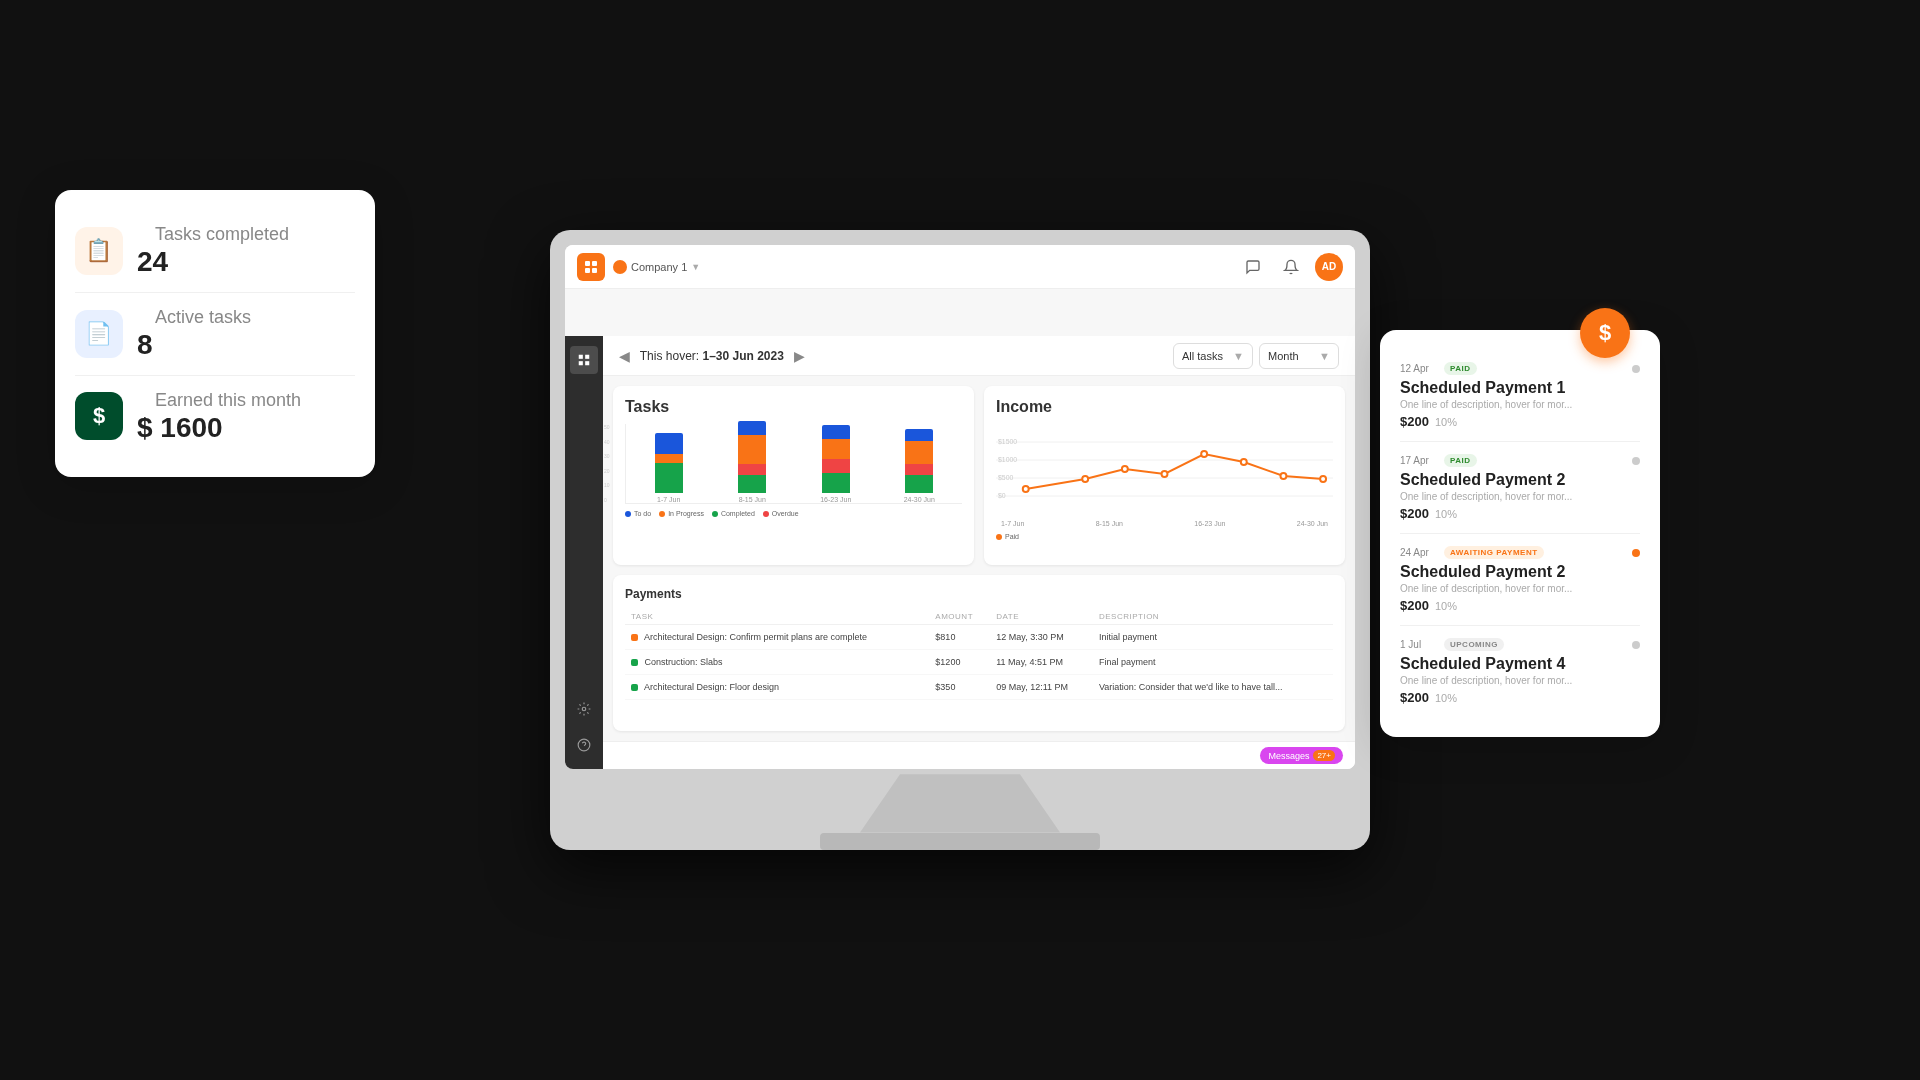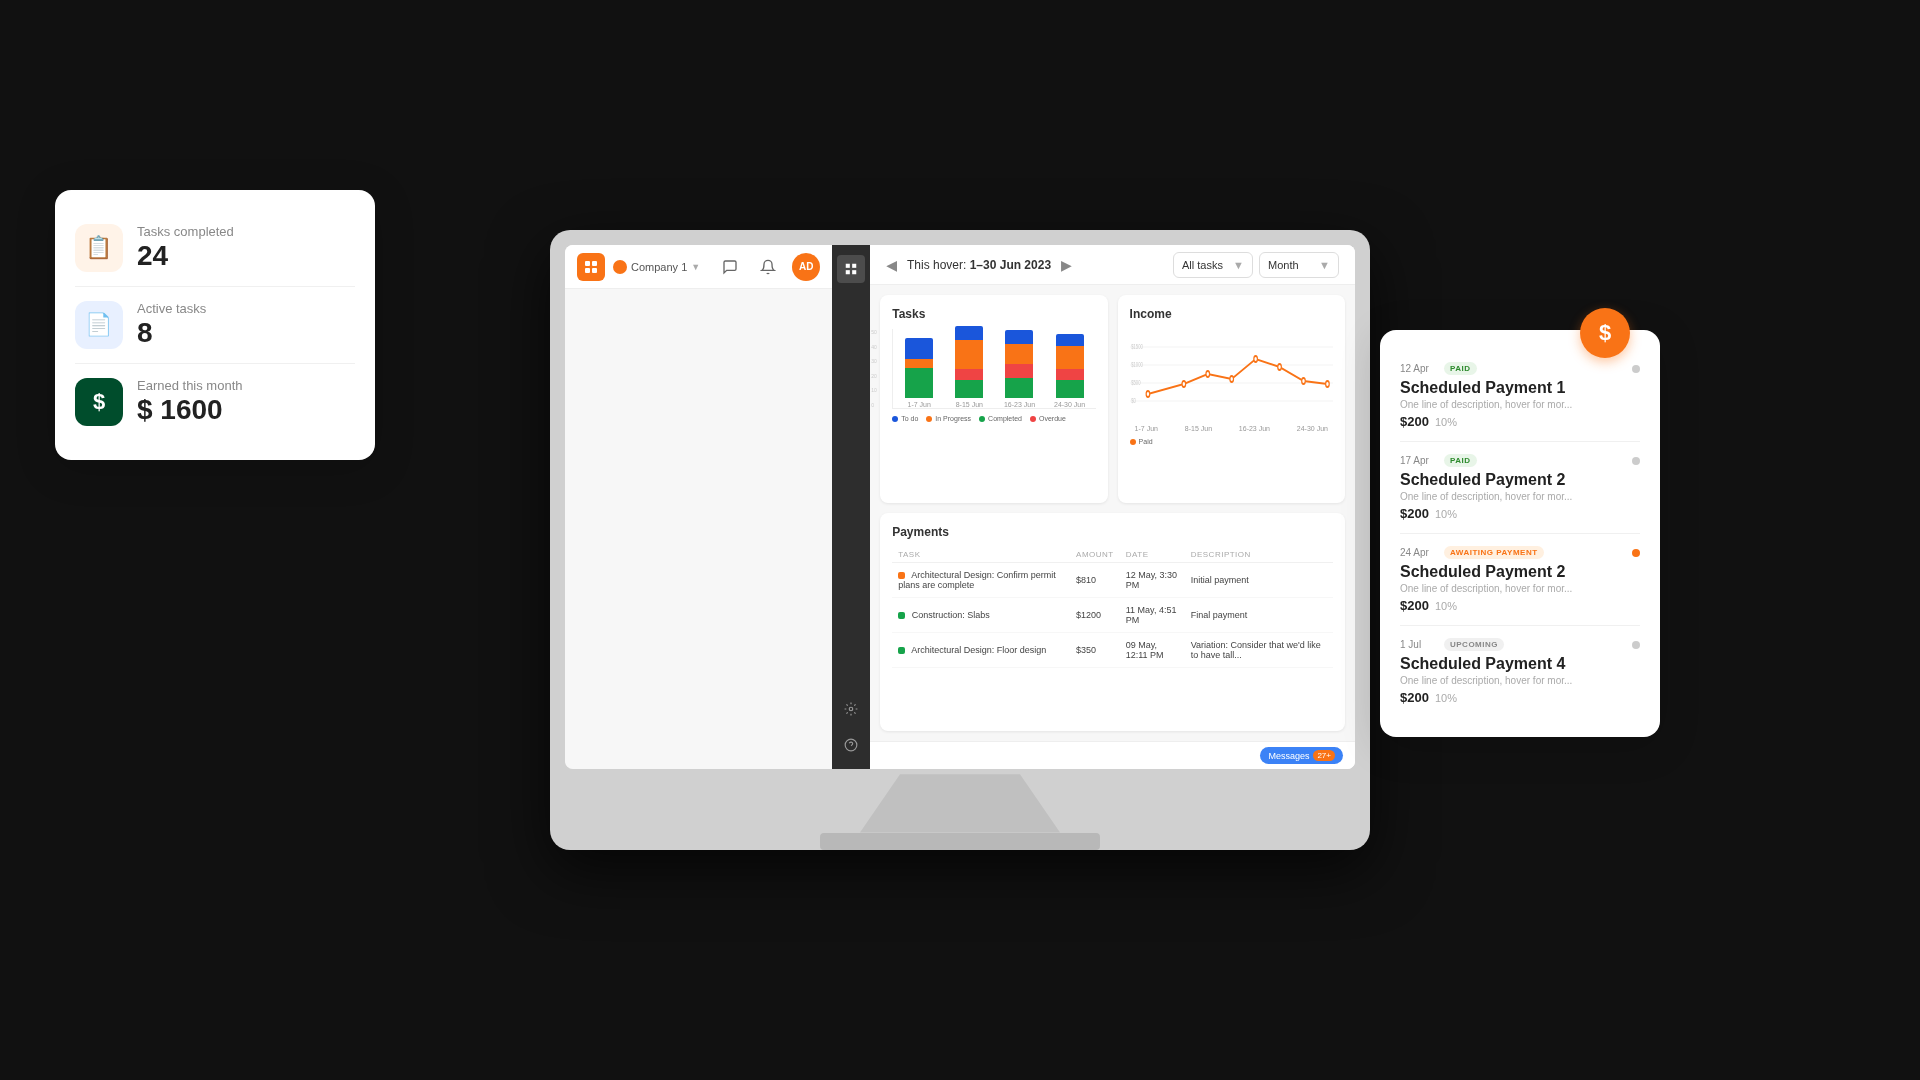--- a/index.html
+++ b/index.html
@@ -62,22 +62,23 @@
       height: 18px;
       background: #b8b8b8;
       border-radius: 4px;
     }
 
     
     .app-container {
       width: 100%;
       height: 100%;
       display: flex;
-      flex-direction: row;
+      flex-direction: column;
       background: #f7f7f7;
+      gap: 47px;
     }
 
     
     .top-nav {
       height: 44px;
       background: white;
       display: flex;
       align-items: center;
       padding: 0 12px;
       border-bottom: 1px solid #eee;
@@ -255,21 +256,21 @@
     }
 
     .chart-card {
       background: white;
       border-radius: 8px;
       padding: 12px;
       box-shadow: 0 1px 3px rgba(0,0,0,0.08);
     }
 
     .chart-title {
-      font-size: 12px;
+      font-size: 16px;
       font-weight: 600;
       color: #333;
       margin-bottom: 8px;
     }
 
     
     .tasks-chart-area {
       height: 100px;
       position: relative;
     }
@@ -378,21 +379,21 @@
       height: 28px;
       background: white;
       border-top: 1px solid #eee;
       display: flex;
       align-items: center;
       justify-content: flex-end;
       padding: 0 12px;
     }
 
     .messages-btn {
-      background: #3b82f6;
+      background: #d946ef;
       color: white;
       border-radius: 14px;
       padding: 3px 8px;
       font-size: 9px;
       display: flex;
       align-items: center;
       gap: 4px;
       cursor: pointer;
     }
 
@@ -438,23 +439,24 @@
       font-size: 22px;
     }
 
     .stat-icon-orange { background: #fff3e8; }
     .stat-icon-blue { background: #e8f0ff; }
     .stat-icon-green { background: #004d2c; }
 
     .stat-text-group { flex: 1; }
 
     .stat-label {
-      font-size: 13px;
+      font-size: 18px;
       color: #888;
       margin-bottom: 2px;
+      margin-left: 18px;
     }
 
     .stat-value {
       font-size: 28px;
       font-weight: 700;
       color: #222;
       line-height: 1.1;
     }
 
     

